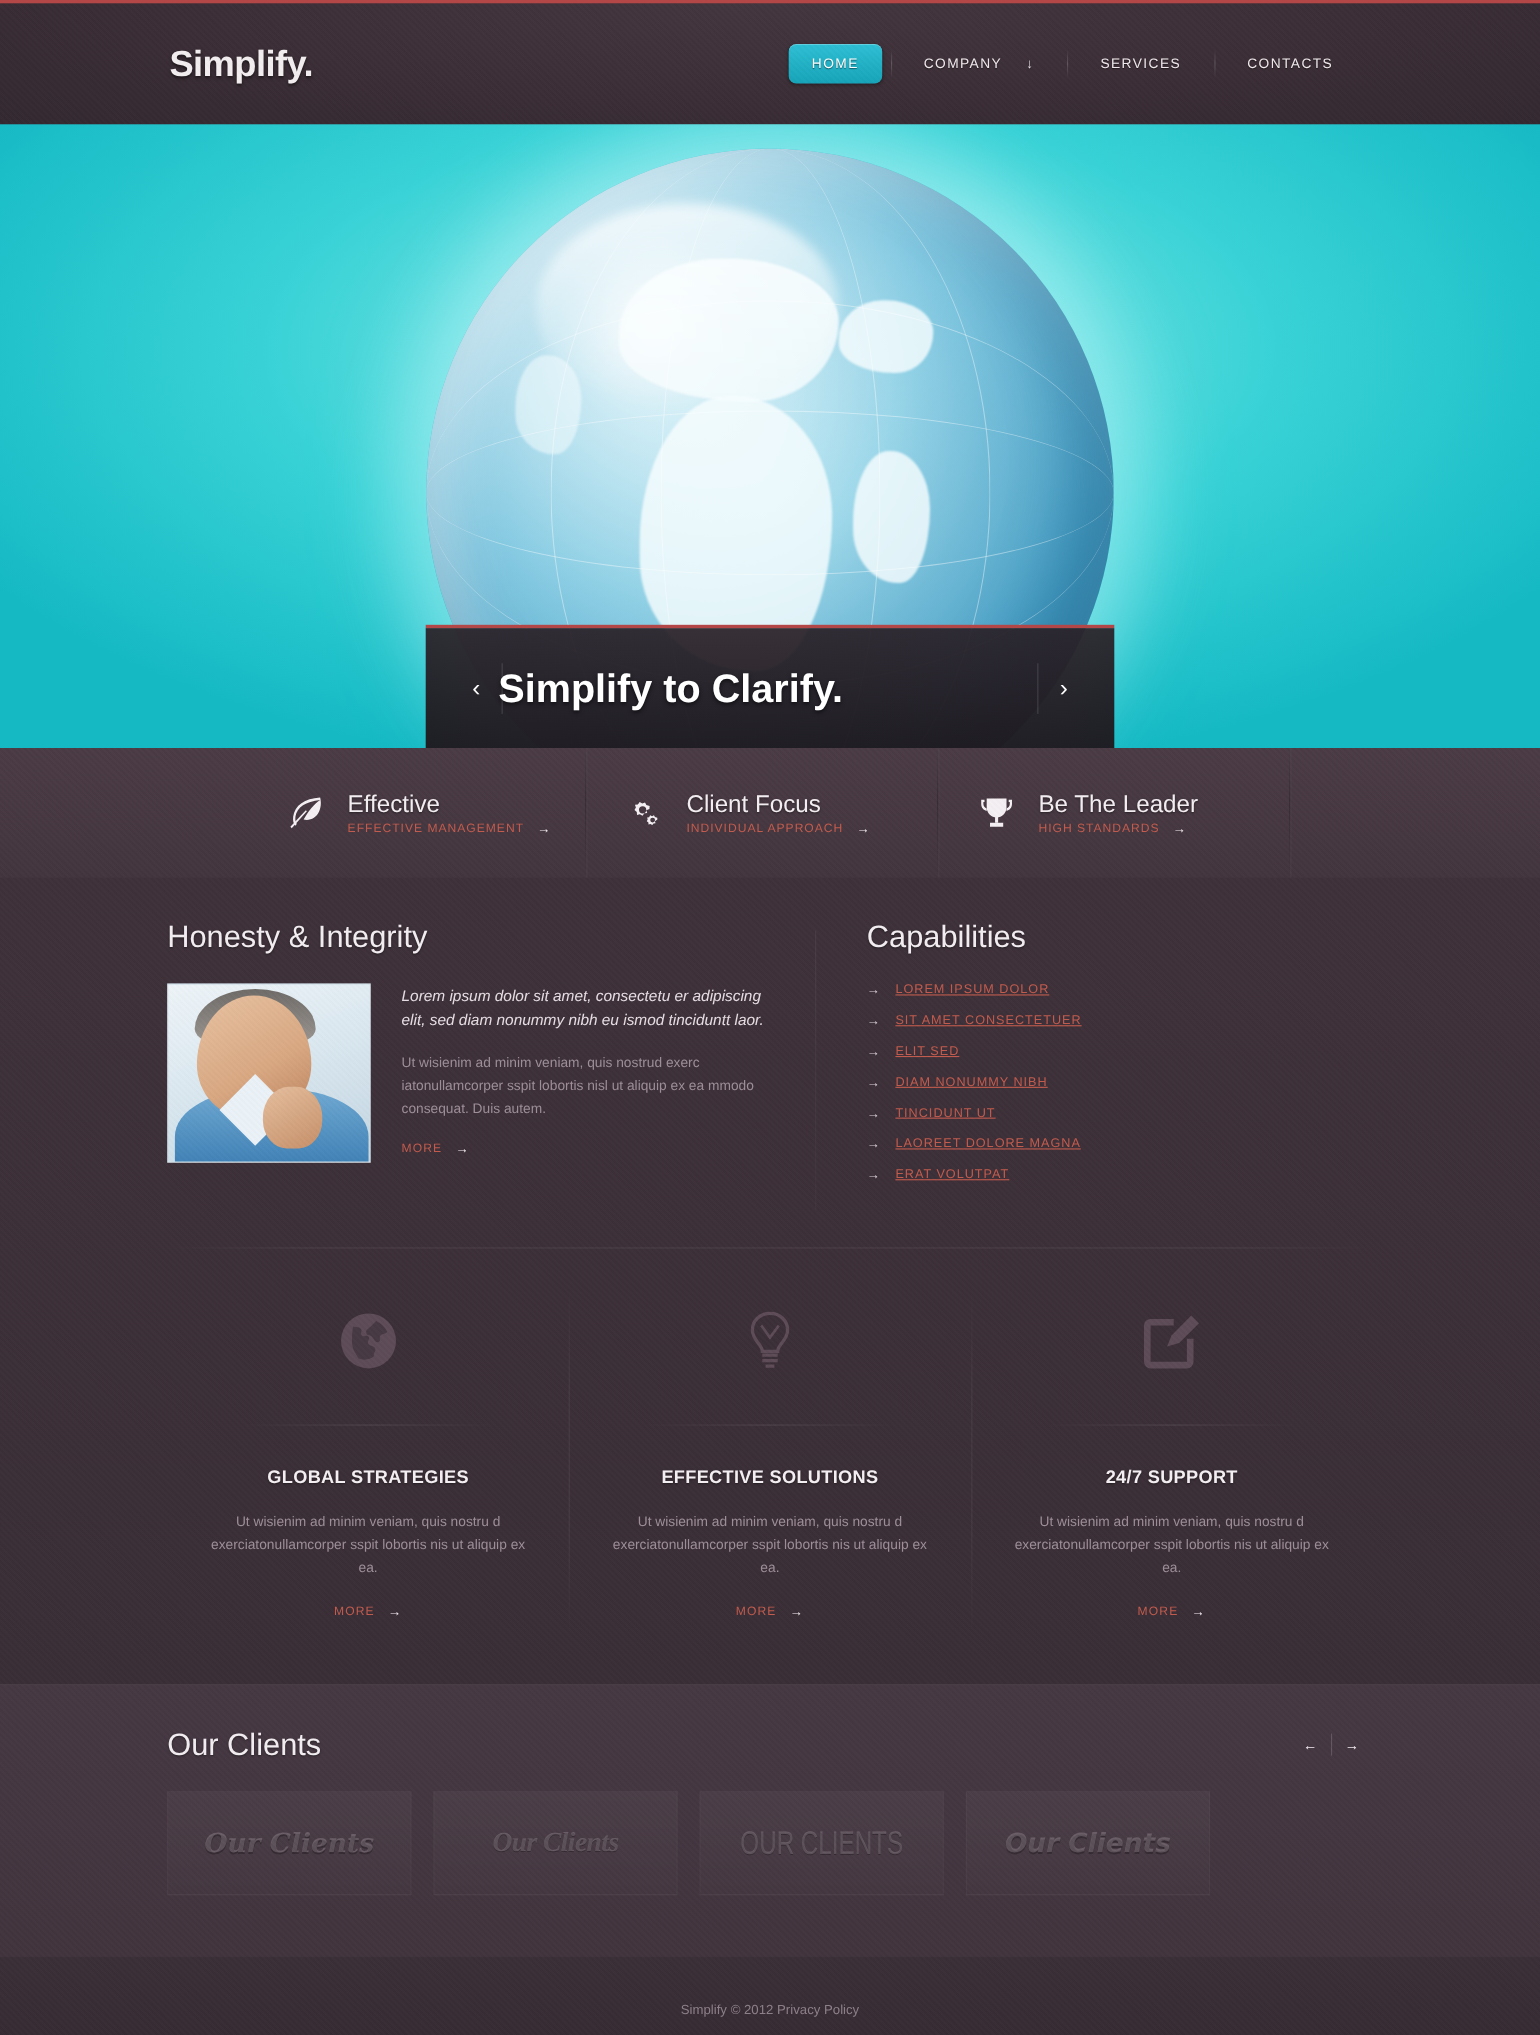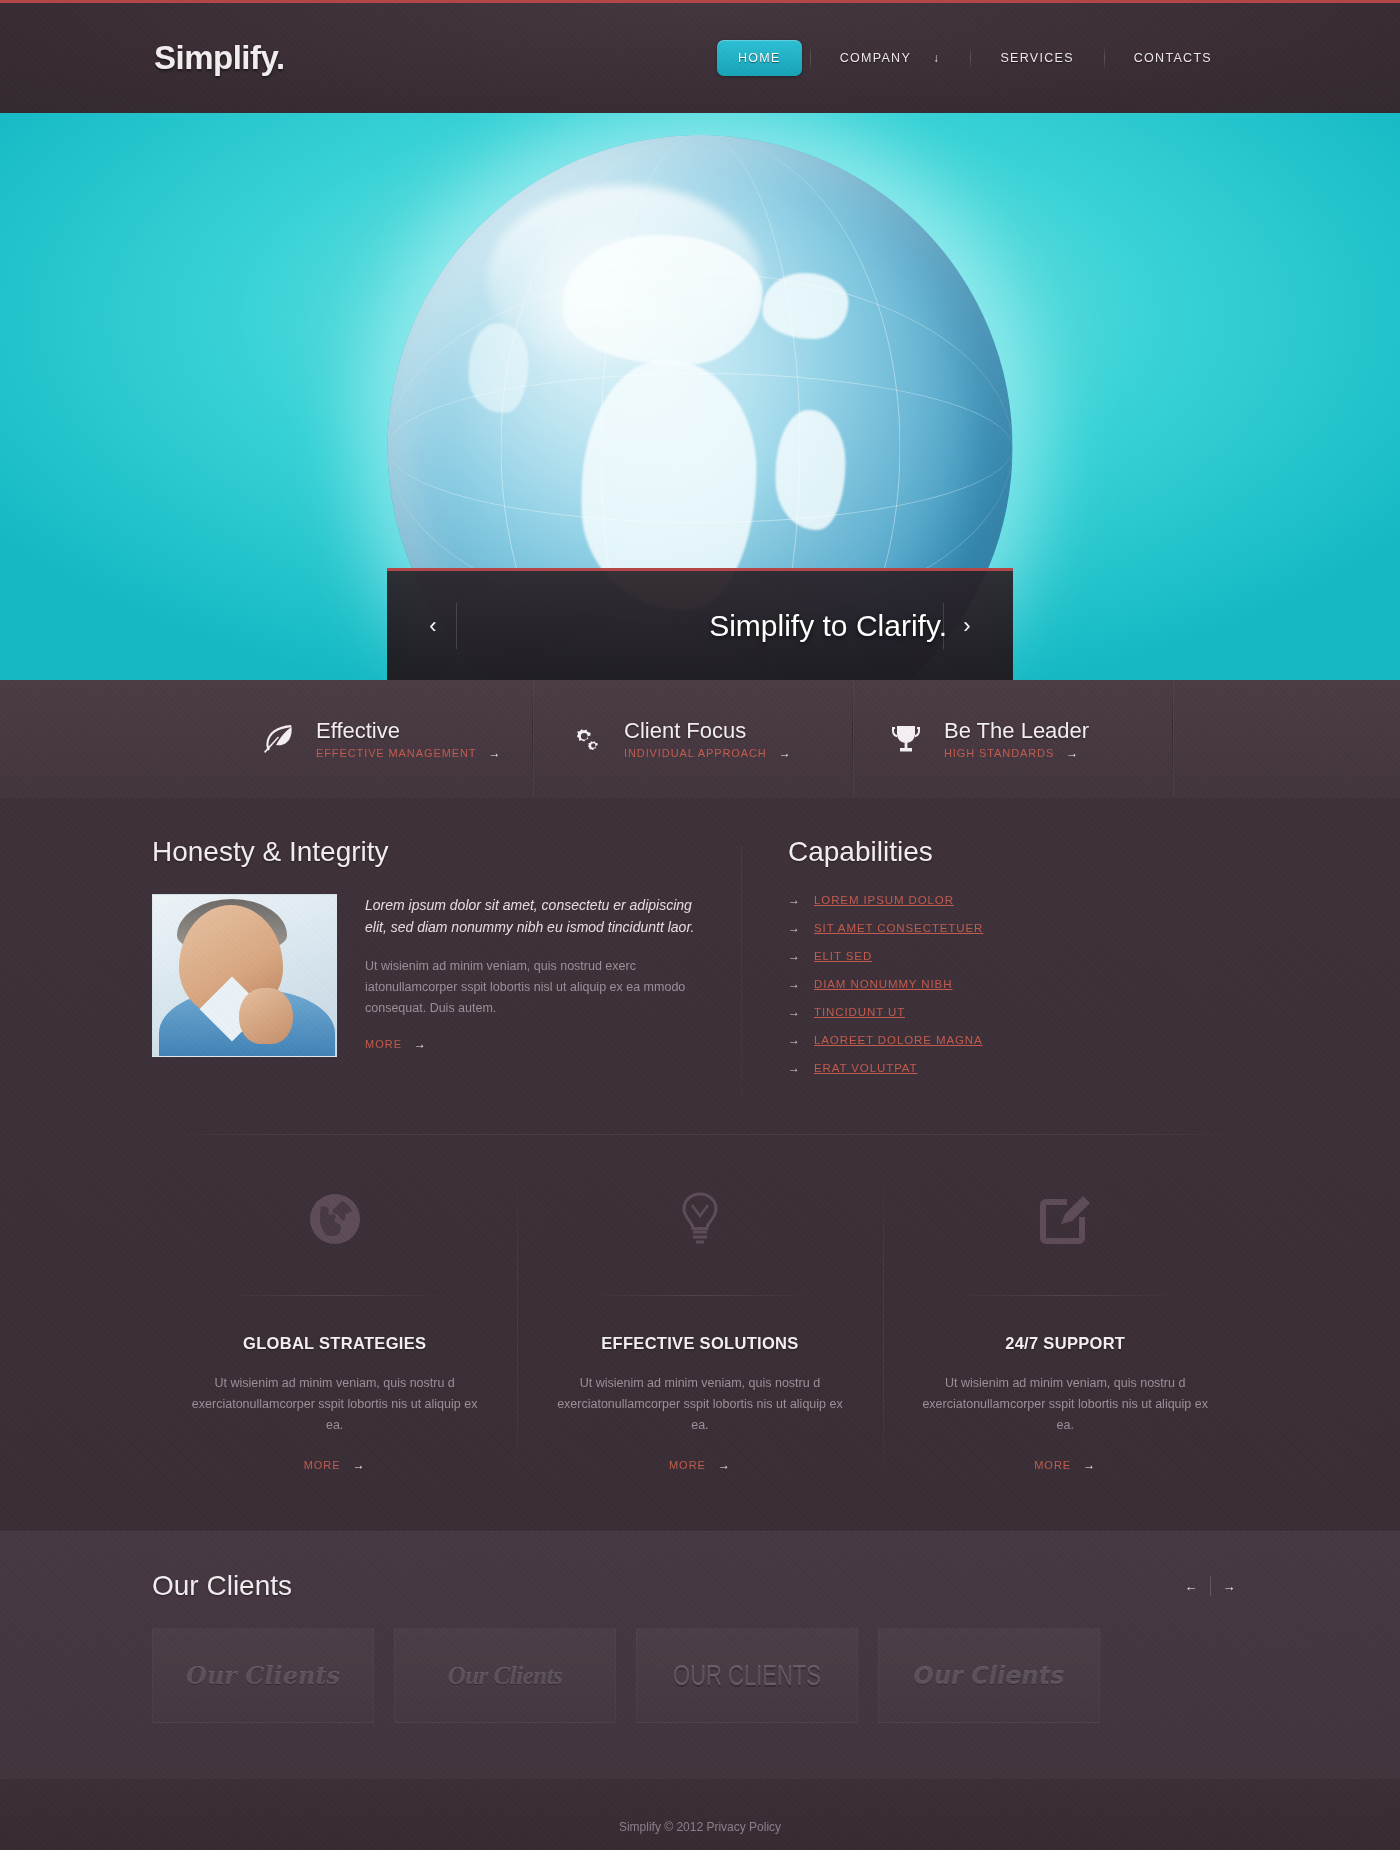--- a/index.html
+++ b/index.html
@@ -154,24 +154,24 @@
     height: 112px;
     background: linear-gradient(to bottom, rgba(42,33,40,.93), rgba(30,24,30,.96));
     border-top: 3px solid #b34646;
     display: flex;
     align-items: center;
     justify-content: space-between;
     padding: 0 26px;
   }
   .slide-title {
     flex: 1;
-    text-align: right;
+    text-align: left;
     color: #fff;
-    font-size: 30px;
-    font-weight: normal;
+    font-size: 36px;
+    font-weight: bold;
     text-shadow: 0 2px 4px rgba(0,0,0,.6);
   }
   .slider-arrow {
     width: 40px;
     height: 56px;
     display: flex;
     align-items: center;
     justify-content: center;
     color: #fff;
     font-size: 22px;

